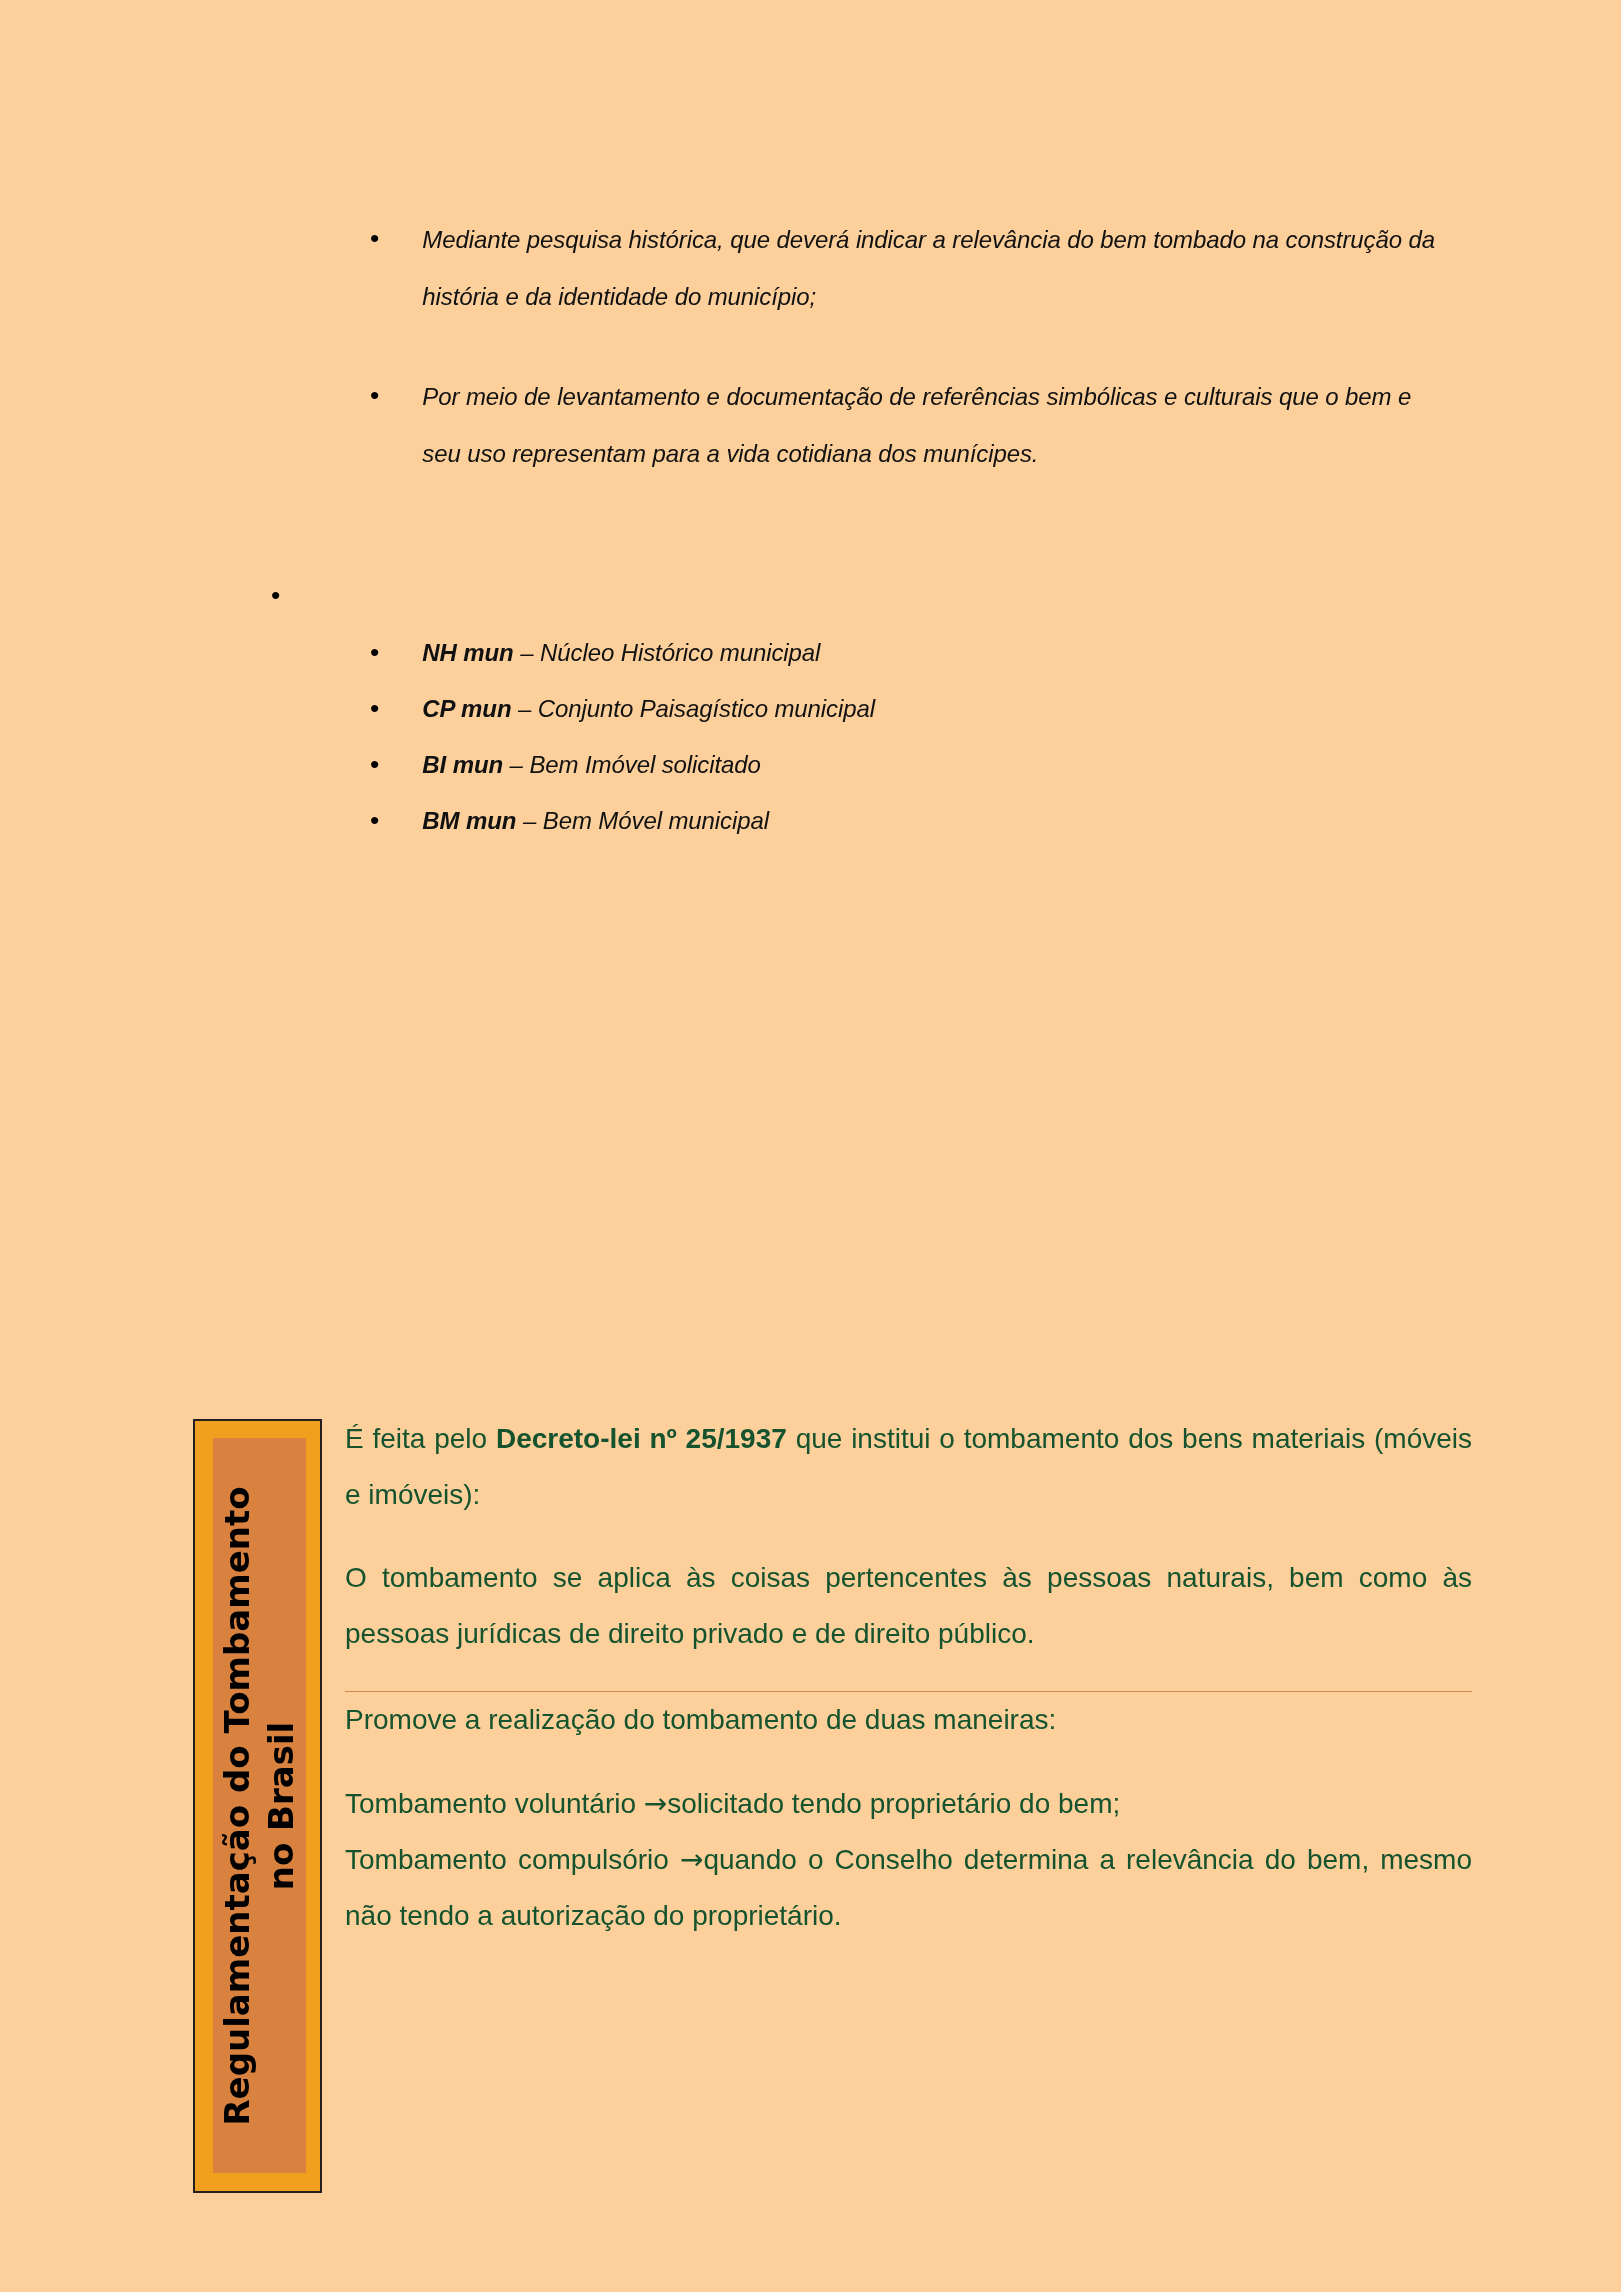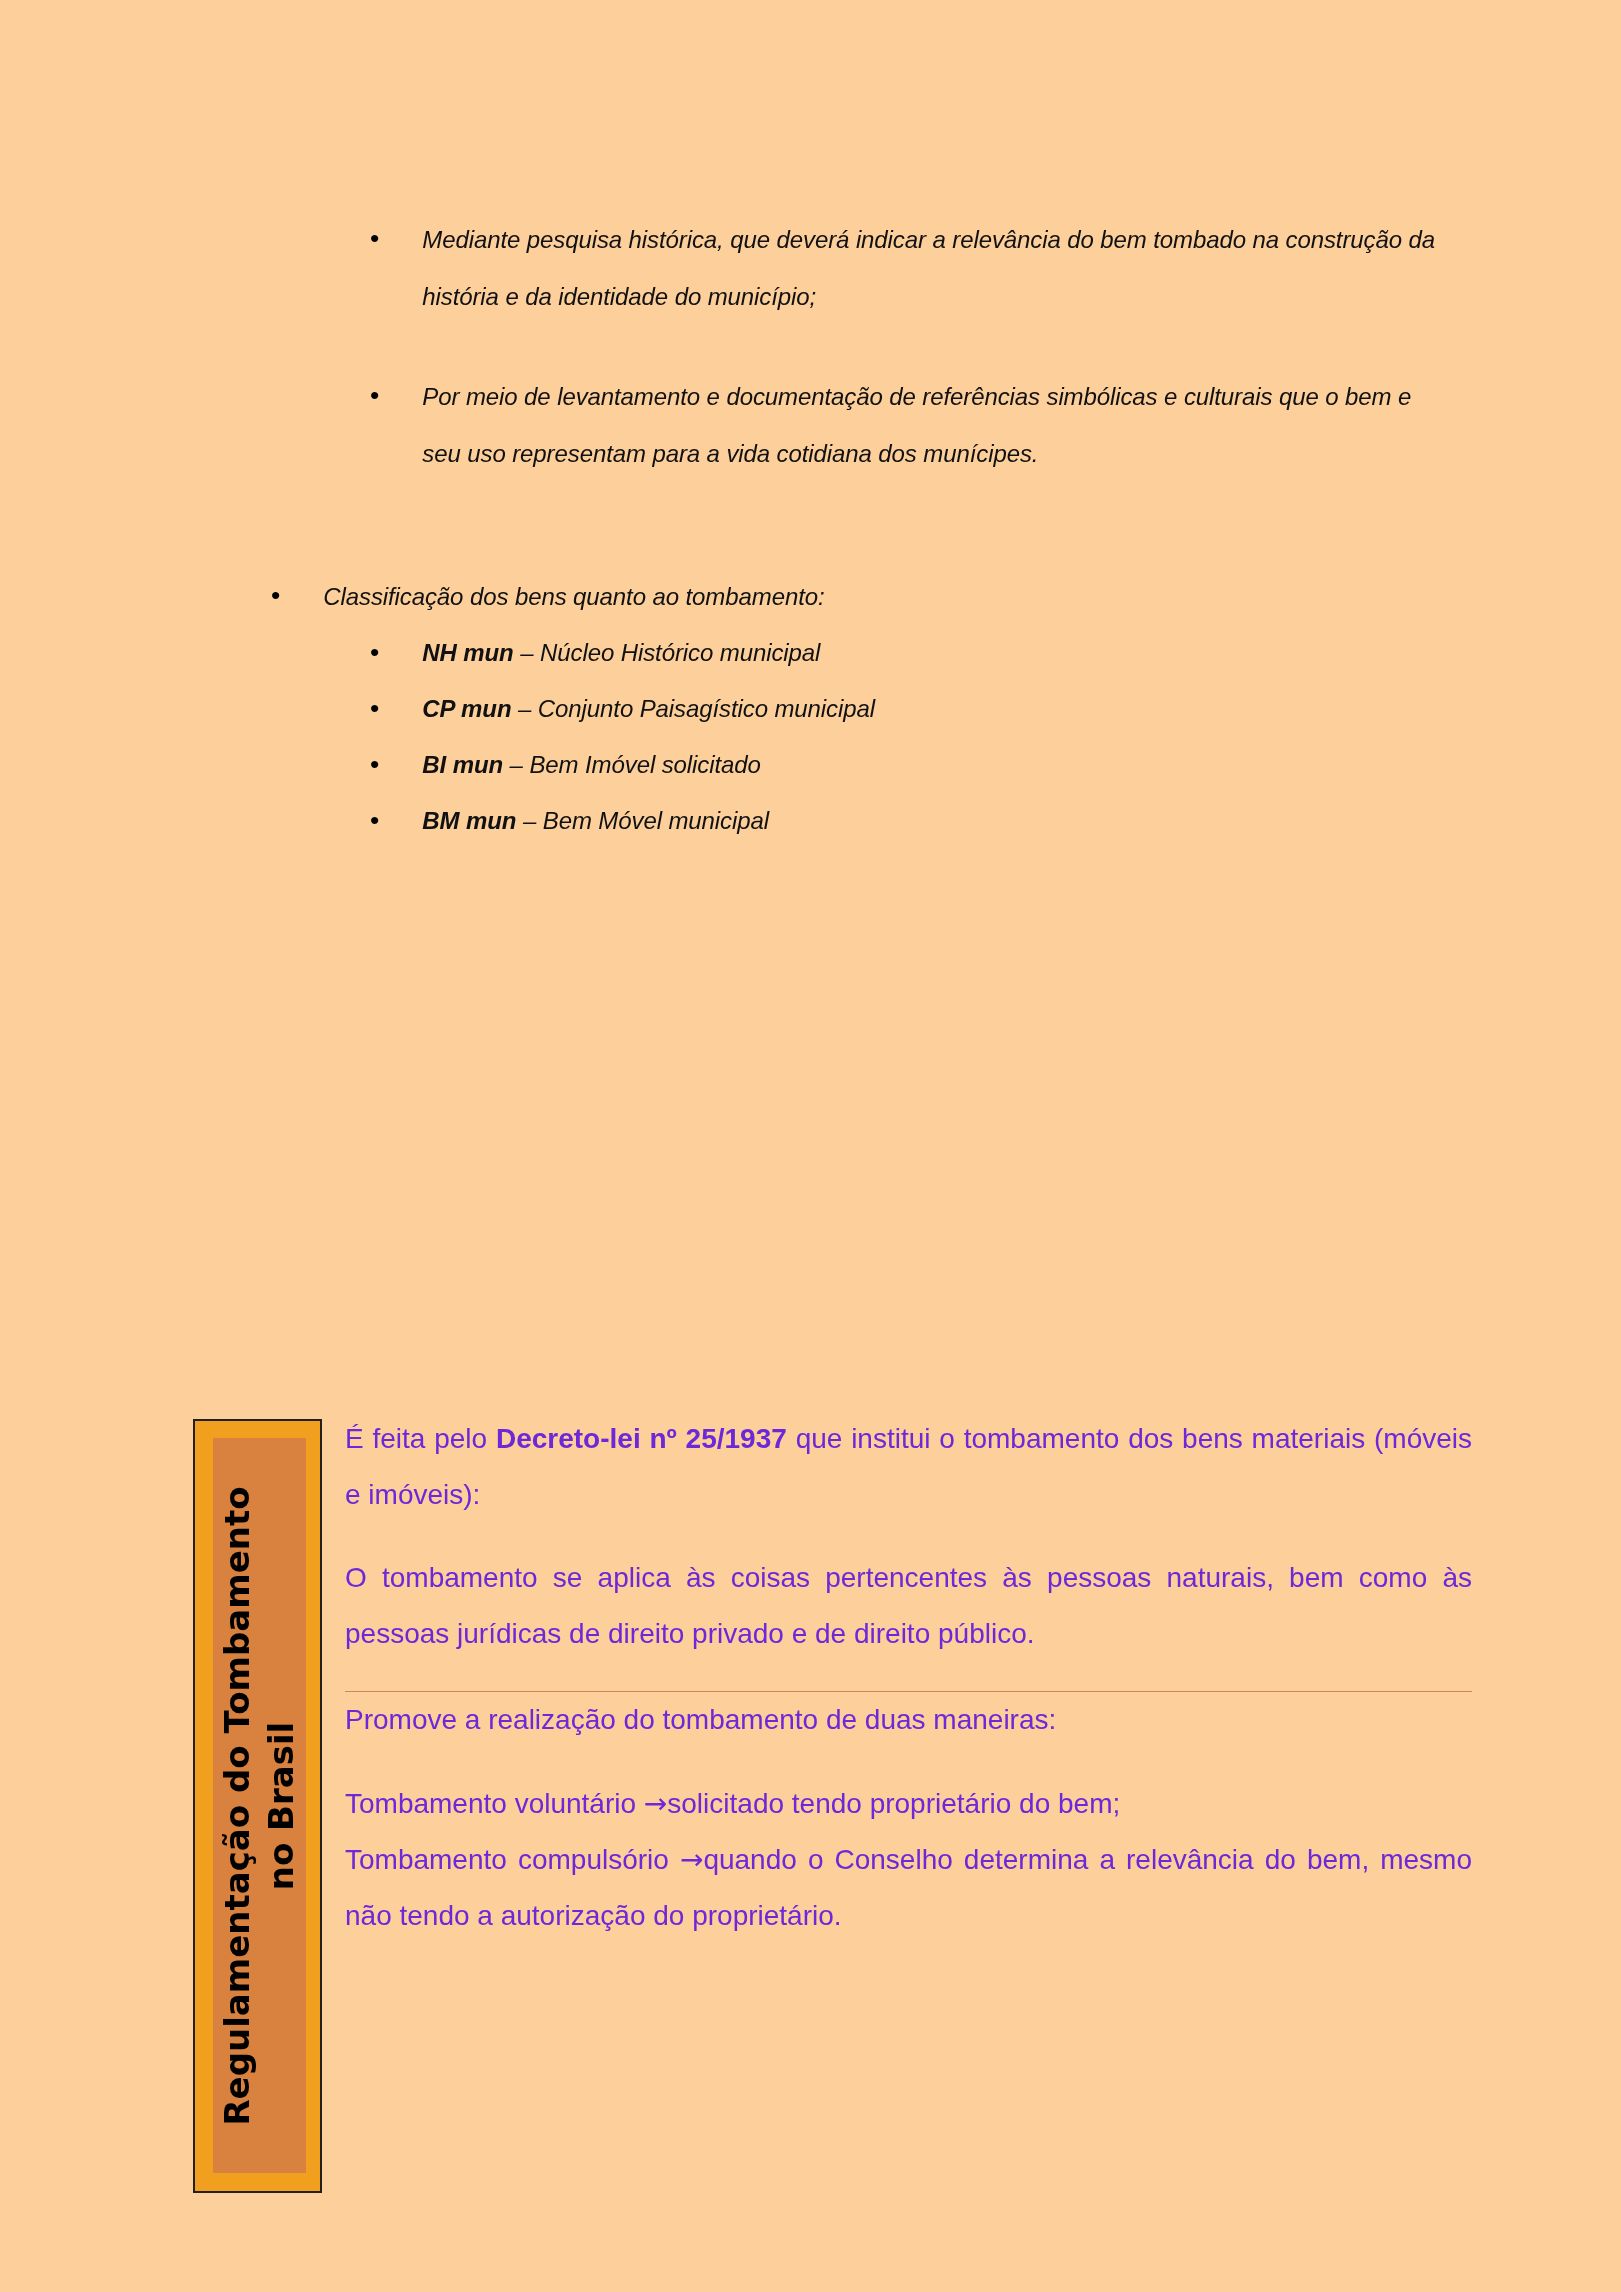--- a/index.html
+++ b/index.html
@@ -119,21 +119,21 @@
   .body-col {
     position: absolute;
     left: 345px;
     top: 0;
     width: 1127px;
   }
   .body-par {
     font-size: 28px;
     line-height: 56px;
     text-align: justify;
-    color: #6d28d9;
+    color: #14532d;
     margin: 0;
   }
   .body-par.nojust { text-align: left; }
   .body-par b { font-weight: bold; }
 
   .spacer-sm { height: 27.4px; }
   .divider {
     height: 0;
     border-top: 1.5px solid #c98a52;
     margin: 29px 0 0 0;
@@ -151,21 +151,20 @@
     <span class="bullet-text">Mediante pesquisa histórica, que deverá indicar a relevância do bem tombado na construção da história e da identidade do município;</span>
   </div>
 
   <div class="bullet-row lvl1" style="top:368px;">
     <span class="bullet-dot">•</span>
     <span class="bullet-text">Por meio de levantamento e documentação de referências simbólicas e culturais que o bem e seu uso representam para a vida cotidiana dos munícipes.</span>
   </div>
 
   <div class="bullet-row lvl0" style="top:568px;">
     <span class="bullet-dot">•</span>
-    <span class="bullet-text">Classificação dos bens quanto ao tombamento:</span>
   </div>
 
   <div class="bullet-row lvl2" style="top:625px;">
     <span class="bullet-dot">•</span>
     <span class="bullet-text"><span class="abbr">NH mun</span><span> – </span><span>Núcleo Histórico municipal</span></span>
   </div>
 
   <div class="bullet-row lvl2" style="top:681px;">
     <span class="bullet-dot">•</span>
     <span class="bullet-text"><span class="abbr">CP mun</span><span> – </span><span>Conjunto Paisagístico municipal</span></span>

